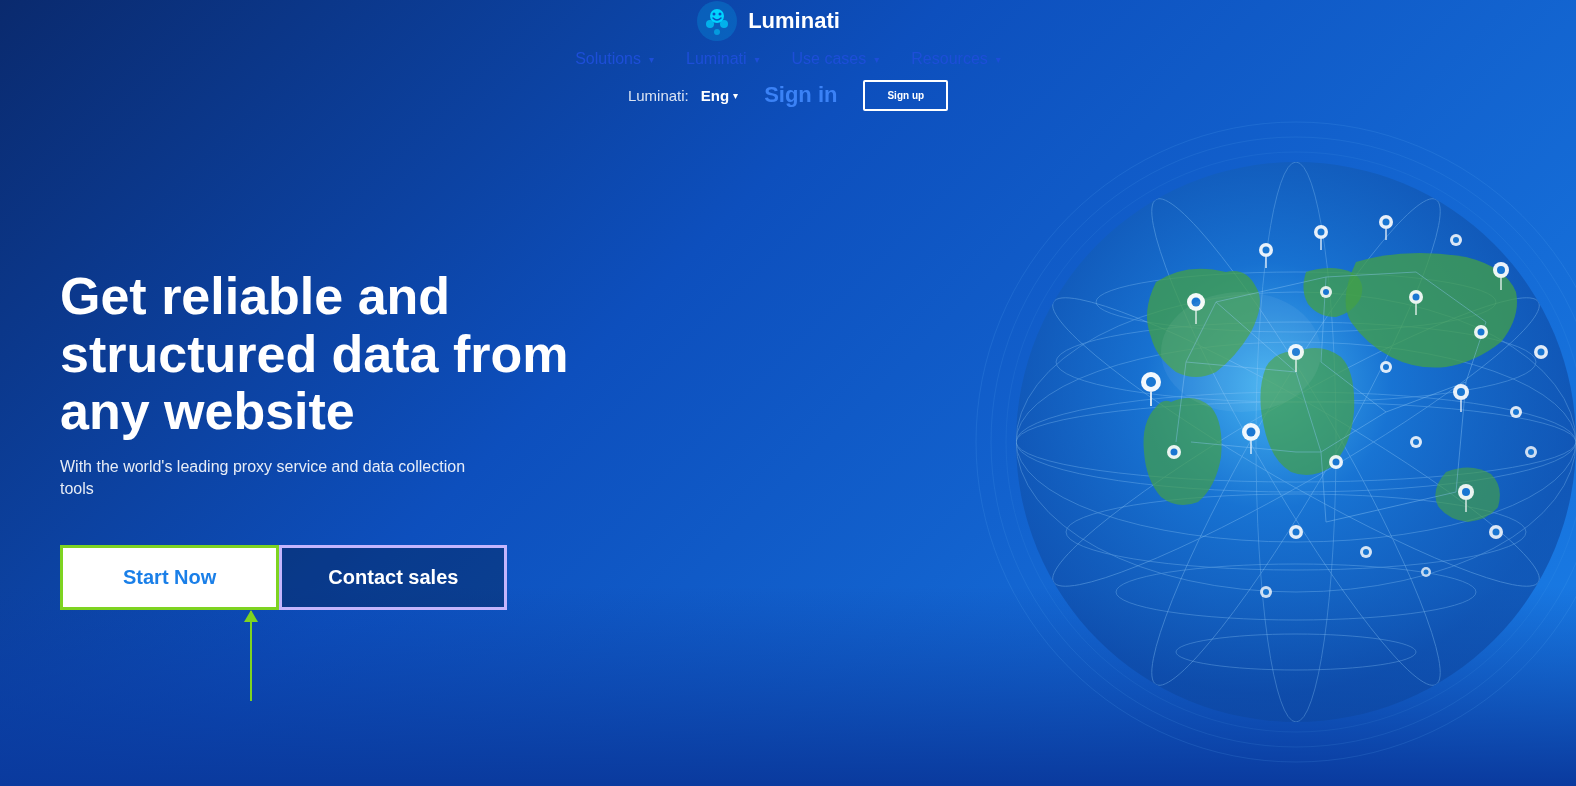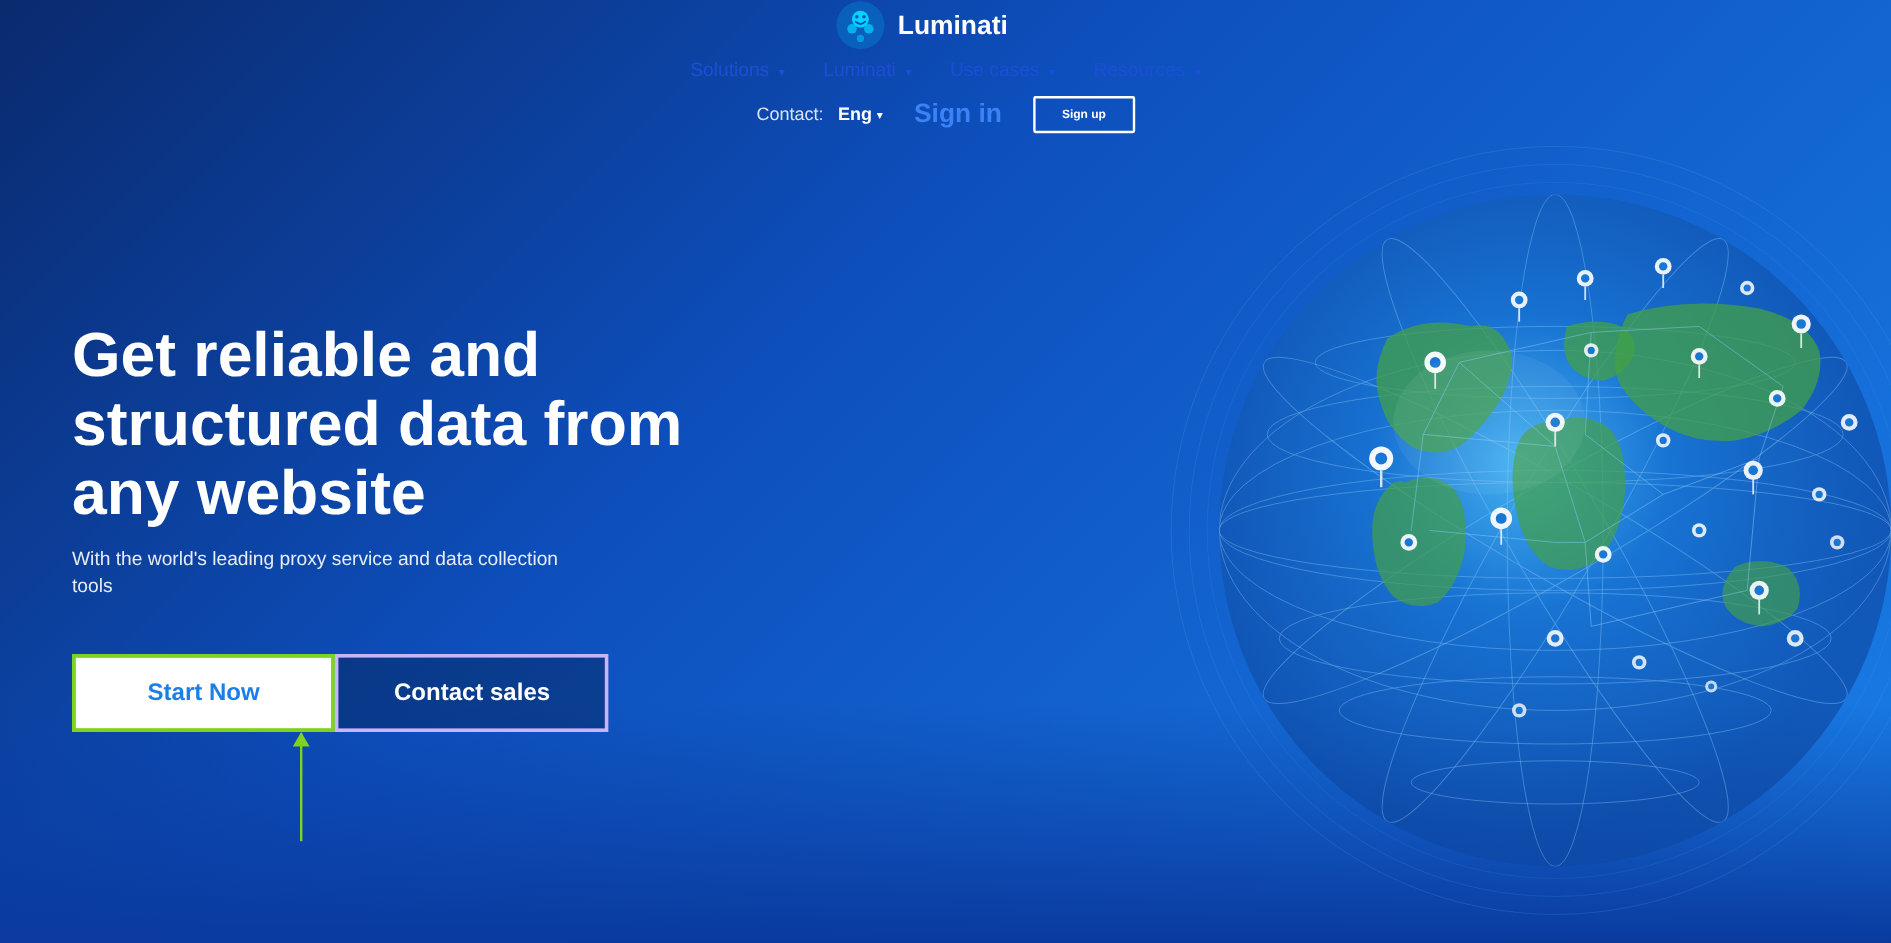--- a/index.html
+++ b/index.html
@@ -225,21 +225,21 @@
       <span class="chevron">▾</span>
     </div>
     <div class="nav-item">
       <span>Resources</span>
       <span class="chevron">▾</span>
     </div>
   </div>
 
   <div class="nav-right">
     <div class="language-selector">
-      <span class="language-label">Contact:</span>
+      <span class="language-label">Luminati:</span>
       <span style="width:4px"></span>
       <span class="language-value">Eng</span>
       <span class="chevron">▾</span>
     </div>
     <div class="sign-in-btn">Sign in</div>
     <button class="sign-up-btn">Sign up</button>
   </div>
 </nav>
 
 <div class="hero">

